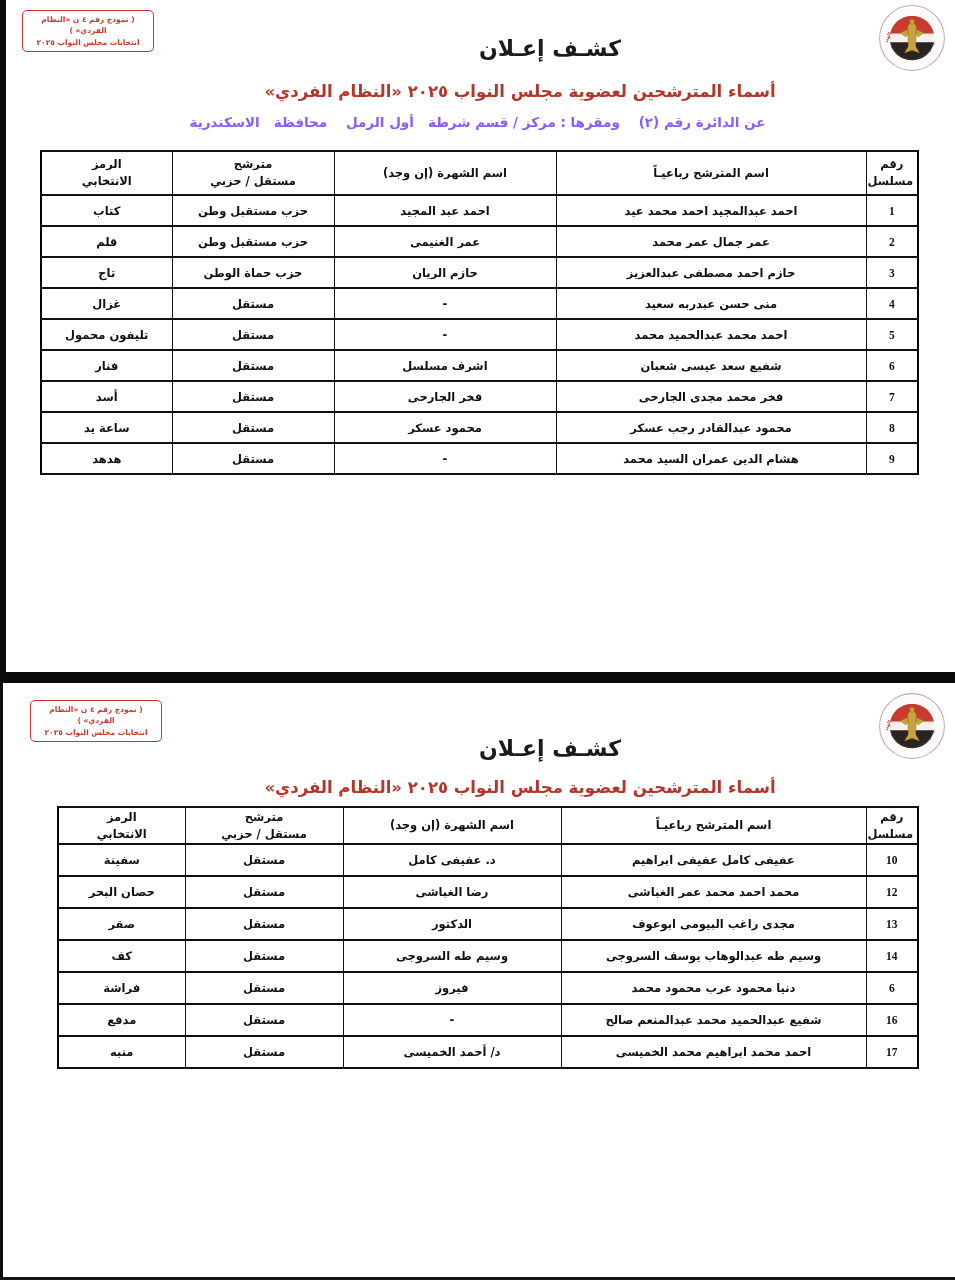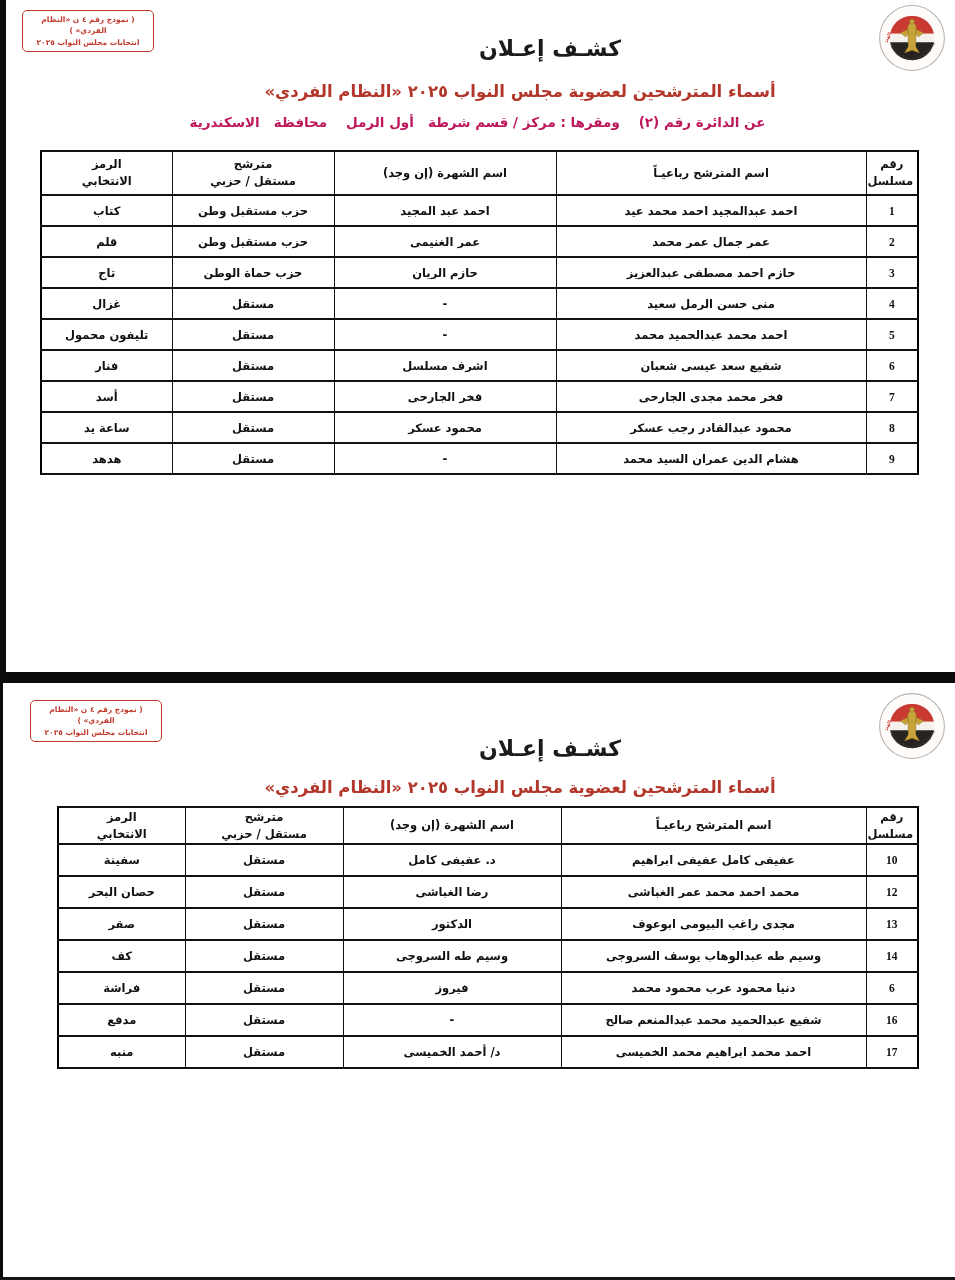--- a/index.html
+++ b/index.html
@@ -14,21 +14,21 @@
   .stamp{position:absolute;width:122px;border:1.5px solid #c23b2e;border-radius:5px;
          padding:3px 4px;text-align:center;color:#c23b2e;font-weight:bold;
          font-size:7.5px;line-height:1.5;direction:rtl;}
   .logo{position:absolute;width:68px;height:68px;}
 
   .doc-title{position:absolute;left:120px;width:860px;text-align:center;direction:rtl;
              font-weight:bold;font-size:22px;color:#1b1b1b;letter-spacing:1px;}
   .doc-subtitle{position:absolute;left:60px;width:920px;text-align:center;direction:rtl;
                 font-weight:bold;font-size:16.5px;color:#b3362b;}
   .doc-district{position:absolute;left:0px;width:955px;text-align:center;direction:rtl;
-                font-weight:bold;font-size:13.5px;color:#be185d;white-space:pre;}
+                font-weight:bold;font-size:13.5px;color:#8b5cf6;white-space:pre;}
 
   table.cand{position:absolute;border-collapse:collapse;direction:rtl;table-layout:fixed;
              background:#fff;}
   table.cand th,table.cand td{border:1.4px solid #111;border-top-width:2px;border-bottom-width:2px;
              text-align:center;vertical-align:middle;padding:1px 4px;color:#111;
              font-weight:bold;overflow:hidden;}
   table.cand{border:2px solid #000;}
   table.cand th{font-size:11.5px;line-height:1.45;}
   table.cand td{font-size:11.5px;}
   td.col-serial{font-family:"Liberation Serif",serif;font-size:13.5px;}
@@ -121,21 +121,21 @@
         </tr>
         <tr>
           <td class="col-serial">3</td>
           <td class="col-name">حازم احمد مصطفى عبدالعزيز</td>
           <td class="col-fame">حازم الريان</td>
           <td class="col-party">حزب حماة الوطن</td>
           <td class="col-symbol">تاج</td>
         </tr>
         <tr>
           <td class="col-serial">4</td>
-          <td class="col-name">منى حسن الرمل سعيد</td>
+          <td class="col-name">منى حسن عبدربه سعيد</td>
           <td class="col-fame">-</td>
           <td class="col-party">مستقل</td>
           <td class="col-symbol">غزال</td>
         </tr>
         <tr>
           <td class="col-serial">5</td>
           <td class="col-name">احمد محمد عبدالحميد محمد</td>
           <td class="col-fame">-</td>
           <td class="col-party">مستقل</td>
           <td class="col-symbol">تليفون محمول</td>

